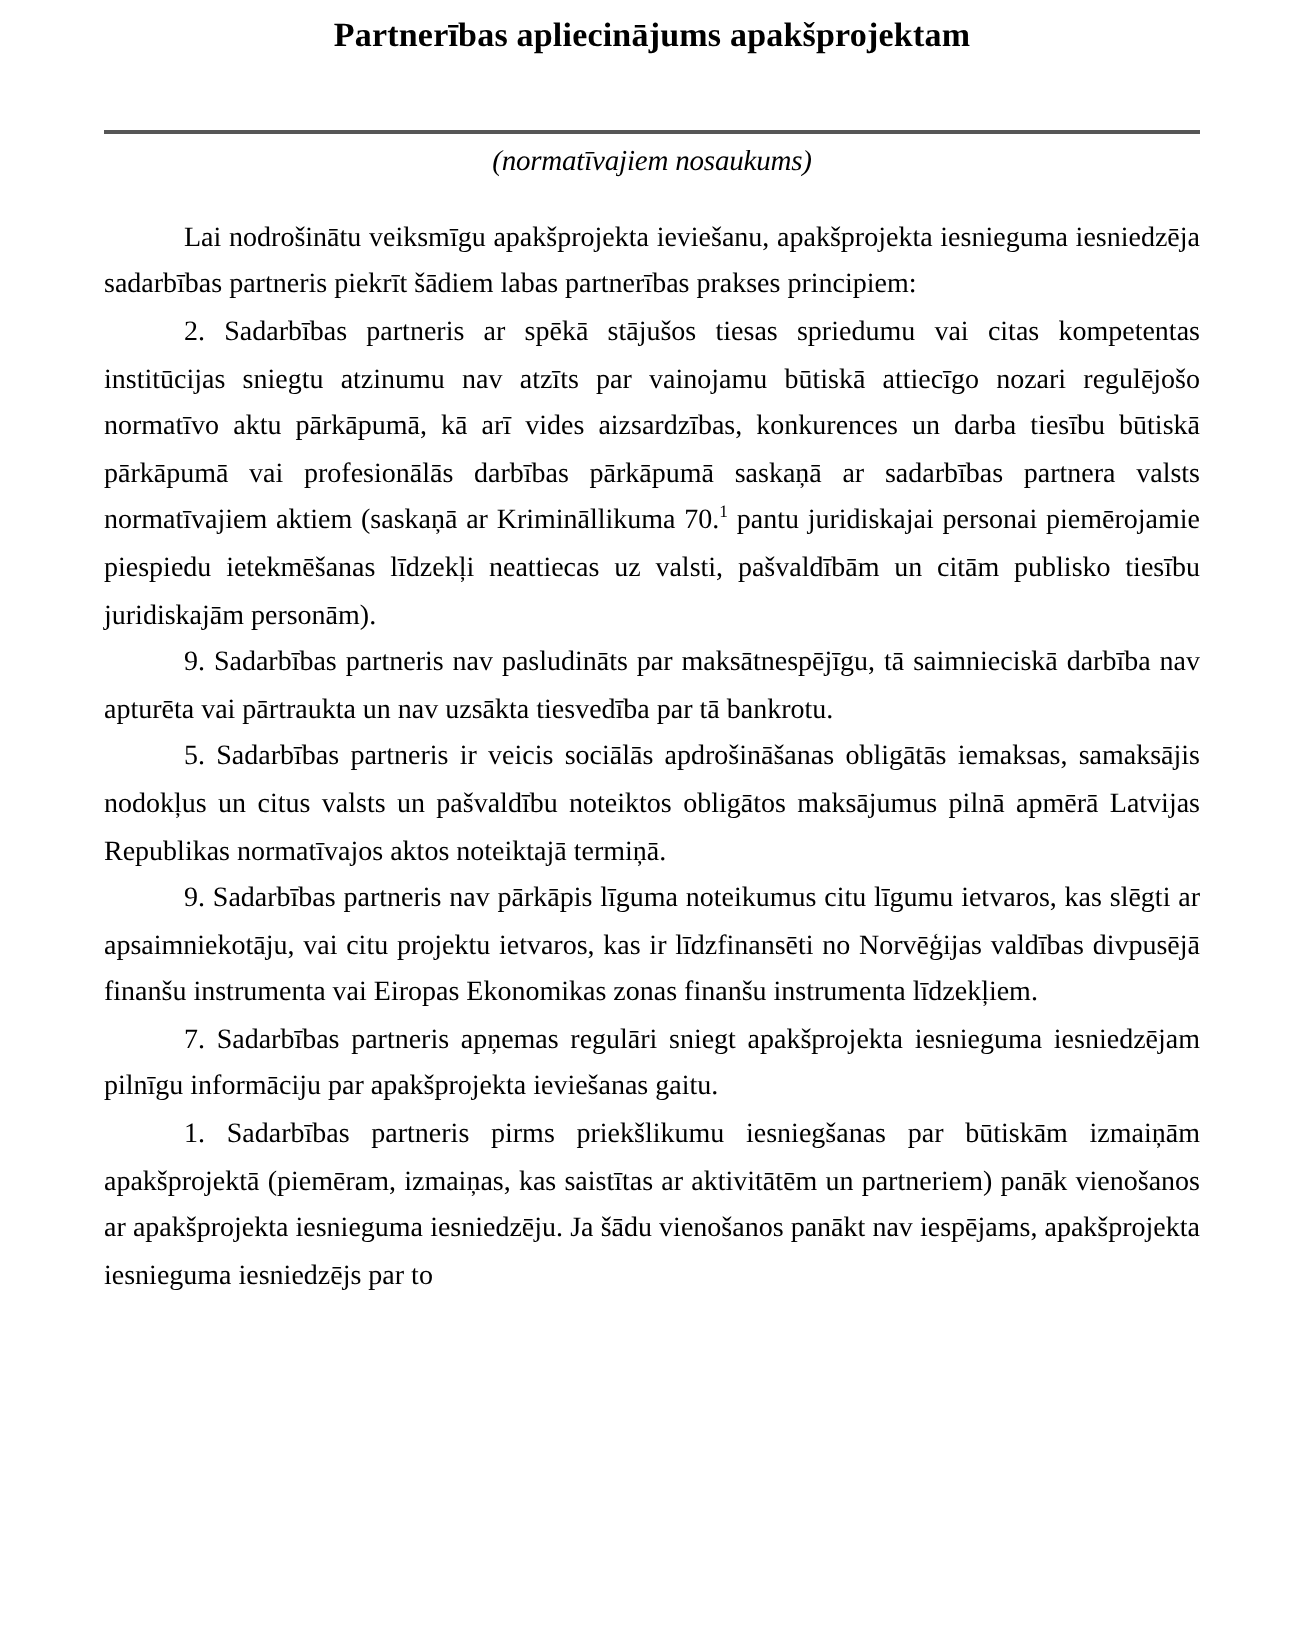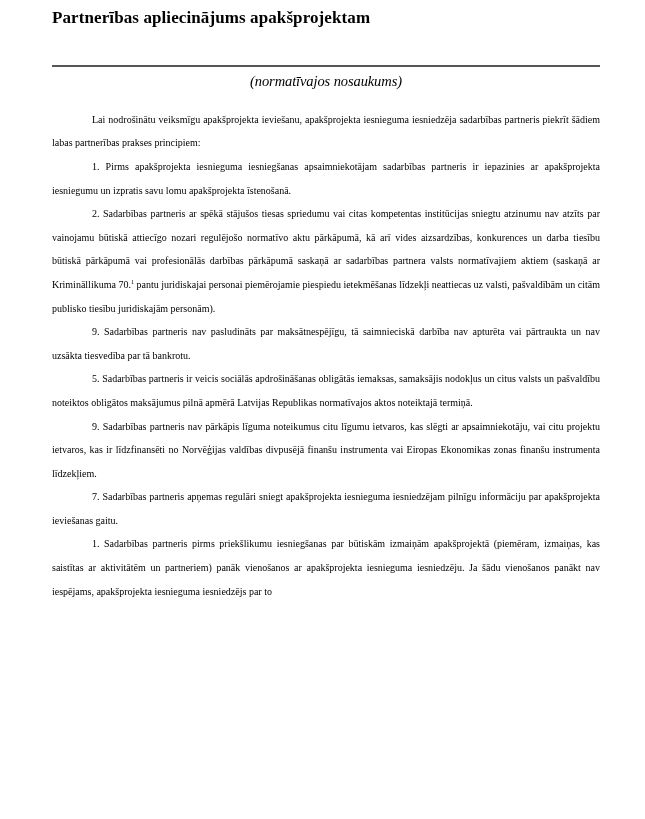--- a/index.html
+++ b/index.html
@@ -21,21 +21,21 @@
   }
 
   .doc-body {
     position: absolute;
     left: 52px;
     top: 0;
     width: 548px;
   }
 
   .doc-title {
-    text-align: left;
+    text-align: center;
     font-weight: bold;
     font-size: 17px;
     letter-spacing: 0.1px;
     margin: 0;
     padding-top: 8px;
     line-height: 1.2;
   }
 
   .title-gap {
     height: 37px;
@@ -58,21 +58,21 @@
   }
 
   .body-gap {
     height: 17px;
   }
 
   p.para {
     margin: 0;
     text-align: justify;
     text-justify: inter-word;
-    font-size: 10px;
+    font-size: 14px;
     line-height: 23.6px;
     text-indent: 40px;
     hyphens: none;
     -webkit-hyphens: none;
   }
 
   p.para.last-visible {
     
   }
 
@@ -87,27 +87,26 @@
 
 <div id="page" style="background: rgb(255, 255, 255); color: rgb(0, 0, 0);">
   <div class="doc-body">
 
     <h1 class="doc-title">Partnerības apliecinājums apakšprojektam</h1>
 
     <div class="title-gap"></div>
 
     <div class="name-rule" style="border-top-color: rgb(86, 86, 86);"></div>
 
-    <div class="name-caption">(normatīvajos nosaukums)</div>
+    <div class="name-caption">(normatīvajiem nosaukums)</div>
 
     <div class="body-gap"></div>
 
     <p class="para">Lai nodrošinātu veiksmīgu apakšprojekta ieviešanu, apakšprojekta iesnieguma iesniedzēja sadarbības partneris piekrīt šādiem labas partnerības prakses principiem:</p>
 
-    <p class="para">1. Pirms apakšprojekta iesnieguma iesniegšanas apsaimniekotājam sadarbības partneris ir iepazinies ar apakšprojekta iesniegumu un izpratis savu lomu apakšprojekta īstenošanā.</p>
 
     <p class="para"><span>2. Sadarbības partneris ar spēkā stājušos tiesas spriedumu vai citas kompetentas institūcijas sniegtu atzinumu nav atzīts par vainojamu būtiskā attiecīgo nozari regulējošo normatīvo aktu pārkāpumā, kā arī vides aizsardzības, konkurences un darba tiesību būtiskā pārkāpumā vai profesionālās darbības pārkāpumā saskaņā ar sadarbības partnera valsts normatīvajiem aktiem (saskaņā ar Krimināllikuma 70.</span><sup class="footnote-ref">1</sup><span> pantu juridiskajai personai piemērojamie piespiedu ietekmēšanas līdzekļi neattiecas uz valsti, pašvaldībām un citām publisko tiesību juridiskajām personām).</span></p>
 
     <p class="para">9. Sadarbības partneris nav pasludināts par maksātnespējīgu, tā saimnieciskā darbība nav apturēta vai pārtraukta un nav uzsākta tiesvedība par tā bankrotu.</p>
 
     <p class="para">5. Sadarbības partneris ir veicis sociālās apdrošināšanas obligātās iemaksas, samaksājis nodokļus un citus valsts un pašvaldību noteiktos obligātos maksājumus pilnā apmērā Latvijas Republikas normatīvajos aktos noteiktajā termiņā.</p>
 
     <p class="para">9. Sadarbības partneris nav pārkāpis līguma noteikumus citu līgumu ietvaros, kas slēgti ar apsaimniekotāju, vai citu projektu ietvaros, kas ir līdzfinansēti no Norvēģijas valdības divpusējā finanšu instrumenta vai Eiropas Ekonomikas zonas finanšu instrumenta līdzekļiem.</p>
 
 

